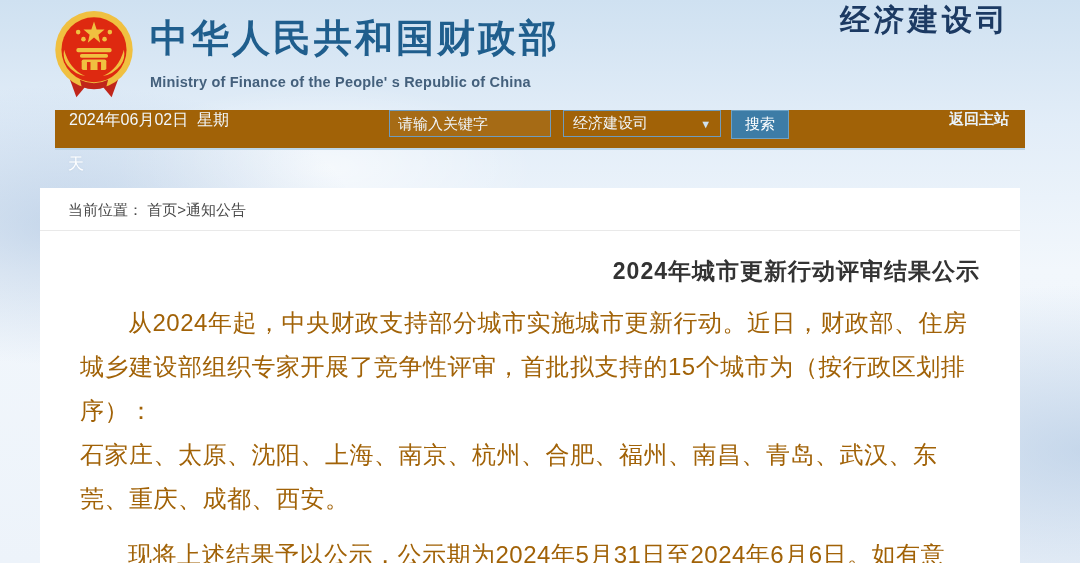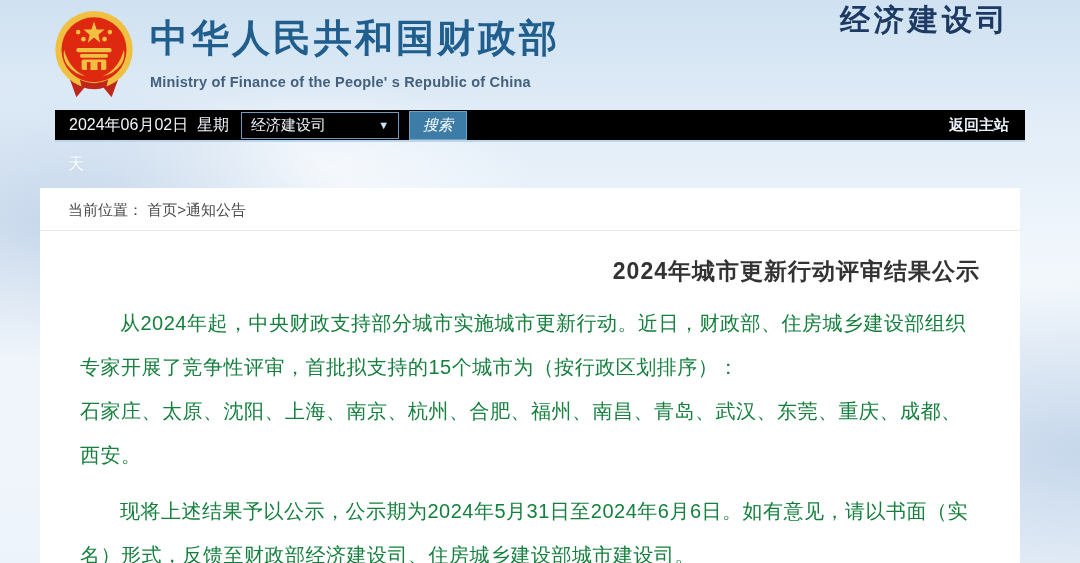--- a/index.html
+++ b/index.html
@@ -43,25 +43,25 @@
     font-size: 30px;
     font-weight: bold;
     color: #1c3a63;
     letter-spacing: 4px;
   }
 
   
   .navbar {
     position: absolute;
     left: 55px; top: 110px;
-    width: 970px; height: 32px;
-    background: #000000;
+    width: 970px; height: 40px;
+    background: #a16207;
     border-bottom: 2px solid #bcd5e8;
     display: flex;
-    align-items: center;
+    align-items: flex-start;
     color: #ffffff;
   }
   .nav-date {
     margin-left: 14px;
     font-size: 16px;
     white-space: pre;
     color: #f2f7fb;
   }
   .search-input {
     margin-left: auto;
@@ -91,21 +91,20 @@
   .search-btn {
     margin-left: 10px;
     height: 29px;
     padding: 0 13px;
     background: #3d7ca6;
     border: 1px solid #6fa2c4;
     color: #ffffff;
     font-size: 15px;
     font-family: inherit;
     cursor: pointer;
-    font-style: italic;
   }
   .home-link {
     margin-left: auto;
     margin-right: 16px;
     font-size: 15px;
     color: #e9f2f9;
     text-decoration: none;
     cursor: pointer;
     font-weight: bold;
   }
@@ -137,22 +136,22 @@
   .article-title {
     text-align: right;
     font-size: 23px;
     font-weight: bold;
     color: #333333;
     margin-top: 25px;
     margin-bottom: 14px;
     letter-spacing: 1px;
   }
   .para {
-    font-size: 20px;
-    color: #15803d;
+    font-size: 24px;
+    color: #a16207;
     line-height: 44px;
     letter-spacing: 0.5px;
   }
   .para.indent { text-indent: 2em; }
   .para.spaced { margin-top: 12px; }
 </style>
 </head>
 <body>
 
 <div class="page">
@@ -183,20 +182,21 @@
       <div class="titles">
         <div class="title-zh">中华人民共和国财政部</div>
         <div class="title-en">Ministry of Finance of the People' s Republic of China</div>
       </div>
     </div>
     <div class="department">经济建设司</div>
   </div>
 
   <div class="navbar">
     <span class="nav-date">2024年06月02日  星期</span>
+    <input class="search-input" type="text" placeholder="请输入关键字" style="">
     <div class="scope-select">
       <span>经济建设司</span>
       <span class="caret">▼</span>
     </div>
     <button class="search-btn">搜索</button>
     <a class="home-link">返回主站</a>
   </div>
   <span class="wrap-char">天</span>
 
   <div class="panel">

